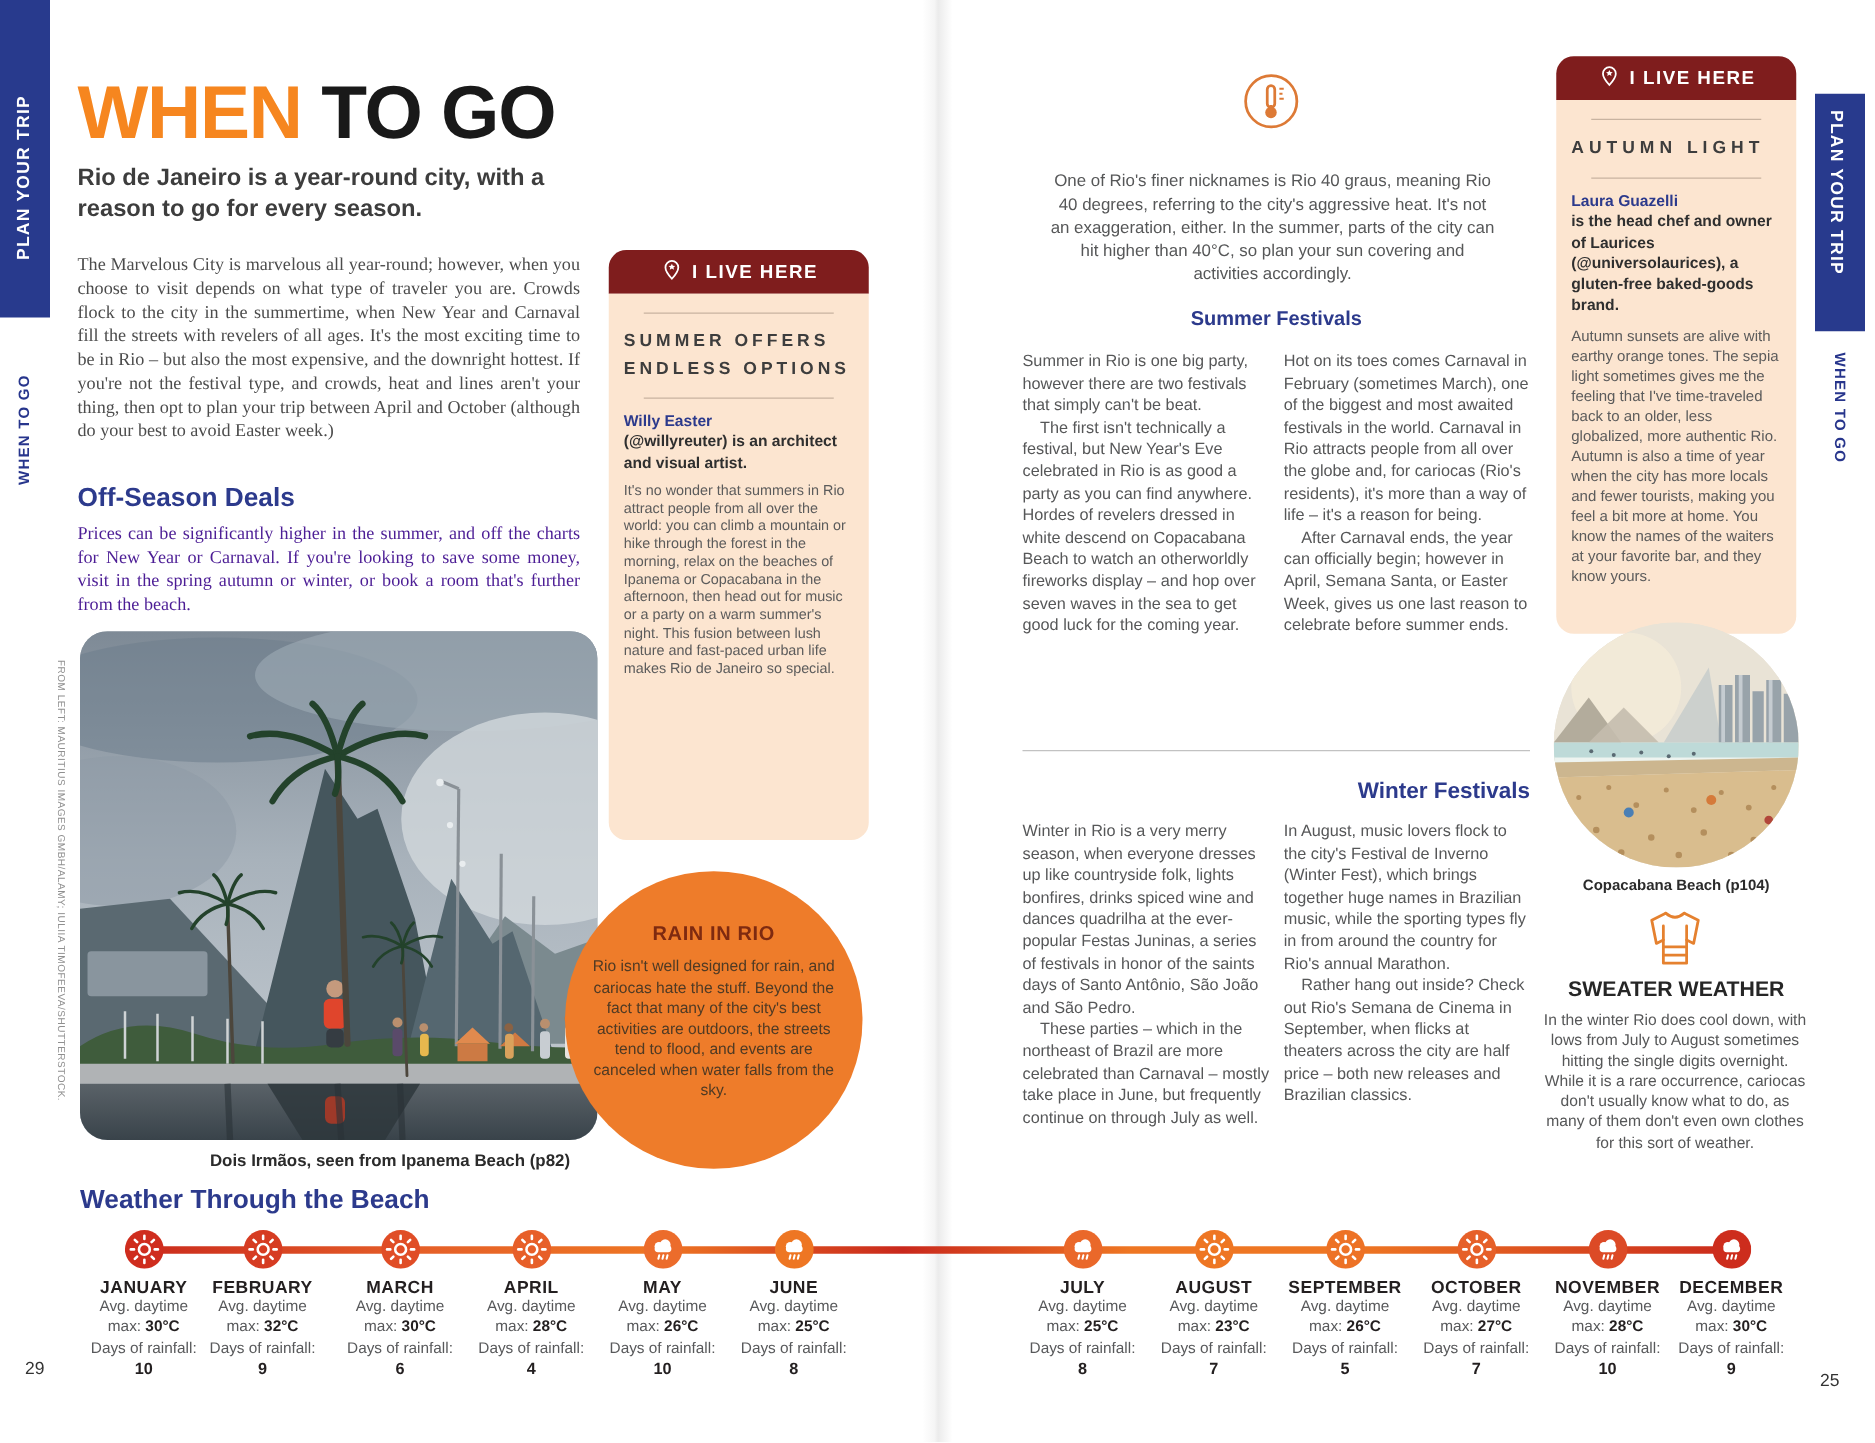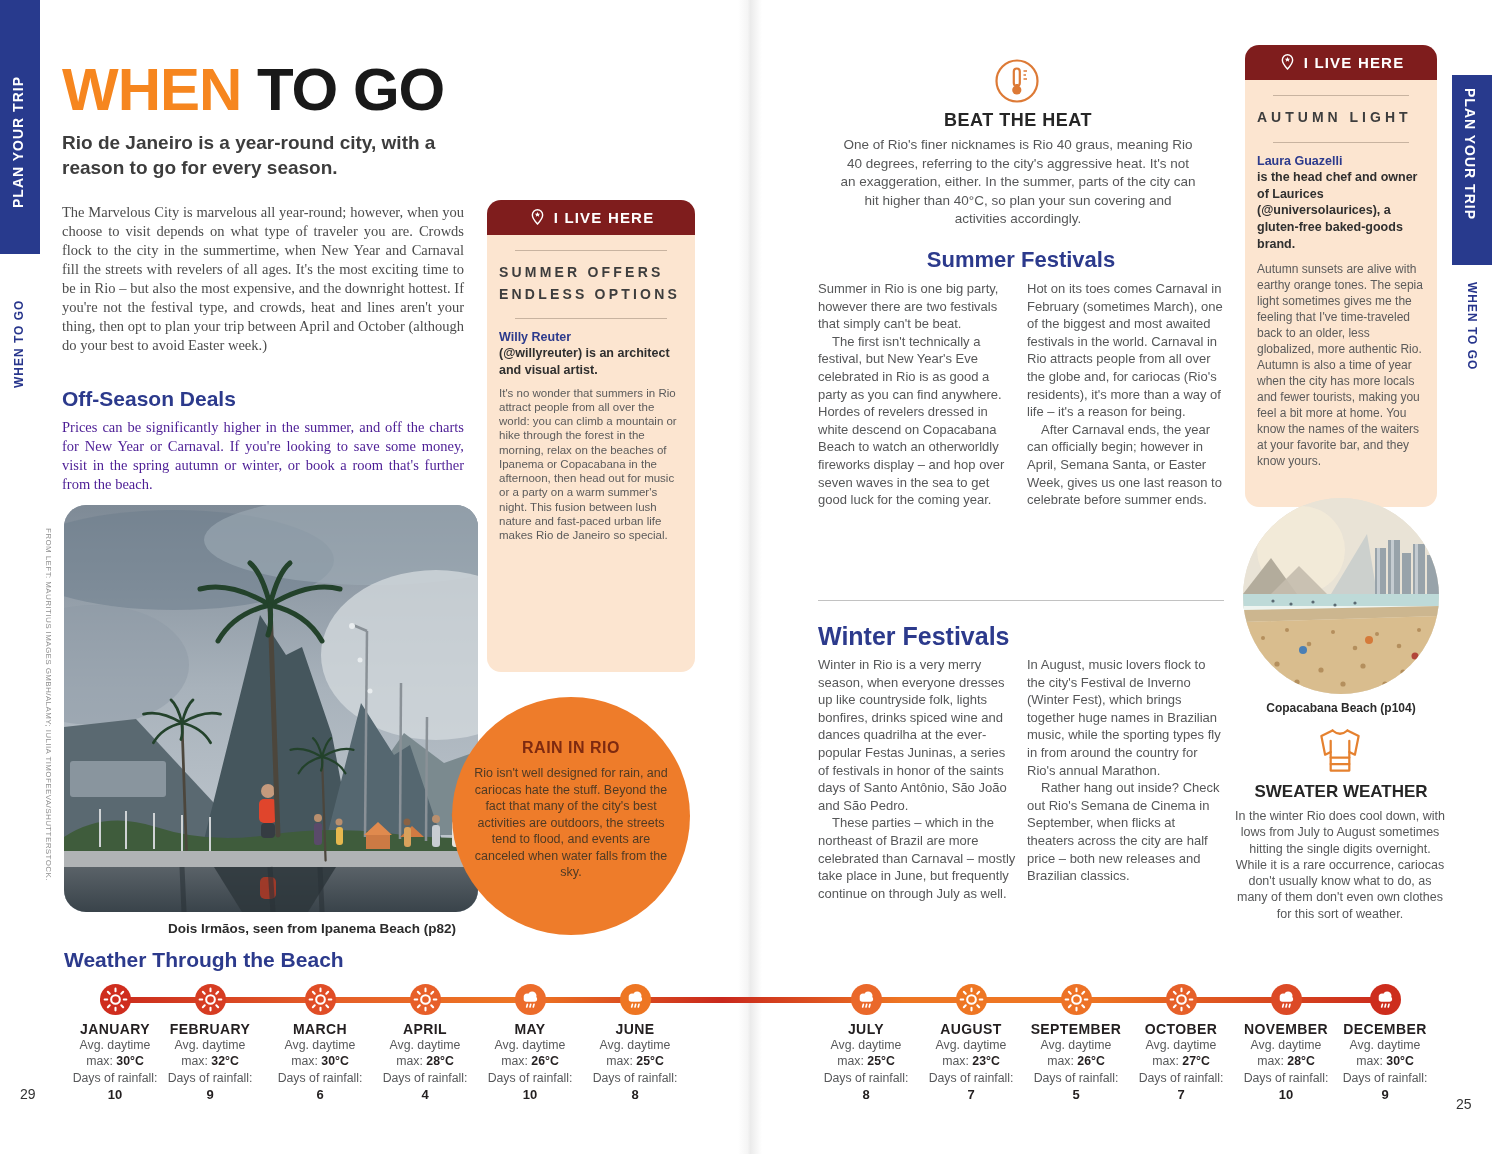--- a/index.html
+++ b/index.html
@@ -49,27 +49,27 @@
 
   
   .rain-circle { position:absolute; left:452px; top:697px; width:238px; height:238px; border-radius:50%; background:#ee7c2a; text-align:center; }
   .rain-h { margin-top:42px; font-size:16px; font-weight:bold; letter-spacing:.5px; color:#7e2a10; }
   .rain-p { margin:8px auto 0; width:196px; font-size:12.5px; line-height:16.5px; color:#4f3a24; }
 
   
   .thermo { position:absolute; left:993px; top:57px; width:48px; height:48px; }
   .bth-h { position:absolute; left:838px; top:110px; width:360px; text-align:center; font-size:18px; font-weight:bold; letter-spacing:.5px; color:#262626; }
   .bth-p { position:absolute; left:838px; top:136px; width:360px; text-align:center; font-size:13.5px; line-height:18.5px; color:#565758; }
-  .sf-h { position:absolute; left:818px; top:247px; width:406px; text-align:center; font-size:22px; }
+  .sf-h { position:absolute; left:818px; top:247px; width:406px; text-align:center; font-size:16px; }
   .col { position:absolute; width:198px; font-size:13px; line-height:17.6px; color:#565758; }
   .col p + p { text-indent:14px; }
   .sf-c1 { left:818px; top:280px; }
   .sf-c2 { left:1027px; top:280px; }
   .mid-rule { position:absolute; left:818px; top:600px; width:406px; height:1px; background:#c2c2c2; }
-  .wf-h { position:absolute; left:818px; top:622px; width:406px; text-align:left; font-size:25px; }
+  .wf-h { position:absolute; left:818px; top:622px; width:406px; text-align:right; font-size:18px; }
   .wf-c1 { left:818px; top:656px; }
   .wf-c2 { left:1027px; top:656px; }
 
   
   .copa { position:absolute; left:1243px; top:498px; width:196px; height:196px; border-radius:50%; overflow:hidden; background:#e9e3d6; }
   .copa-caption { position:absolute; left:1233px; top:701px; width:216px; text-align:center; font-size:12px; font-weight:bold; color:#2b2b2b; }
   .sweater { position:absolute; left:1310px; top:724px; width:60px; height:54px; }
   .sw-h { position:absolute; left:1233px; top:782px; width:216px; text-align:center; font-size:17px; font-weight:bold; color:#262626; }
   .sw-p { position:absolute; left:1234px; top:808px; width:212px; text-align:center; font-size:12.5px; line-height:16.3px; color:#565758; }
 
@@ -203,21 +203,21 @@
           <path d="M12 21.5 C8.2 17.2 5.5 13.6 5.5 10 a6.5 6.5 0 0 1 13 0 c0 3.6 -2.7 7.2 -6.5 11.5 Z"></path>
           <path fill="#fff" stroke="none" d="M12 6.3 l1.05 2.1 2.35 .2 -1.8 1.55 .55 2.3 -2.15 -1.3 -2.15 1.3 .55 -2.3 -1.8 -1.55 2.35 -.2 Z"></path>
         </svg>
       </span>
       <span>I LIVE HERE</span>
     </div>
     <div class="ilh-body">
       <div class="rule"></div>
       <div class="ilh-title">SUMMER OFFERS ENDLESS OPTIONS</div>
       <div class="rule"></div>
-      <div class="ilh-name">Willy Reuter</div>
+      <div class="ilh-name">Willy Easter</div>
       <div class="ilh-role">(@willyreuter) is an architect and visual artist.</div>
       <div class="ilh-text">It's no wonder that summers in Rio attract people from all over the world: you can climb a mountain or hike through the forest in the morning, relax on the beaches of Ipanema or Copacabana in the afternoon, then head out for music or a party on a warm summer's night. This fusion between lush nature and fast-paced urban life makes Rio de Janeiro so special.</div>
     </div>
   </div>
 
   <div class="rain-circle">
     <div class="rain-h">RAIN IN RIO</div>
     <div class="rain-p">Rio isn't well designed for rain, and cariocas hate the stuff. Beyond the fact that many of the city's best activities are outdoors, the streets tend to flood, and events are canceled when water falls from the sky.</div>
   </div>
 
@@ -229,21 +229,20 @@
       <rect x="20.8" y="11.5" width="6" height="17.5" rx="3"></rect>
       <circle cx="23.8" cy="33" r="4.6" fill="#dd7a36" stroke="none"></circle>
       <line x1="23.8" y1="27" x2="23.8" y2="33" stroke-width="2.6"></line>
       <g stroke-width="1.5">
           <line x1="30.5" y1="14" x2="34" y2="14"></line>
           <line x1="30.5" y1="18" x2="33" y2="18"></line>
           <line x1="30.5" y1="22" x2="34" y2="22"></line>
         </g>
     </svg>
   </div>
-  <div class="bth-h">BEAT THE HEAT</div>
   <div class="bth-p">One of Rio's finer nicknames is Rio 40 graus, meaning Rio 40 degrees, referring to the city's aggressive heat. It's not an exaggeration, either. In the summer, parts of the city can hit higher than 40°C, so plan your sun covering and activities accordingly.</div>
 
   <h2 class="h-blue sf-h">Summer Festivals</h2>
   <div class="col sf-c1">
     <p>Summer in Rio is one big party, however there are two festivals that simply can't be beat.</p>
     <p>The first isn't technically a festival, but New Year's Eve celebrated in Rio is as good a party as you can find anywhere. Hordes of revelers dressed in white descend on Copacabana Beach to watch an otherworldly fireworks display – and hop over seven waves in the sea to get good luck for the coming year.</p>
   </div>
   <div class="col sf-c2">
     <p>Hot on its toes comes Carnaval in February (sometimes March), one of the biggest and most awaited festivals in the world. Carnaval in Rio attracts people from all over the globe and, for cariocas (Rio's residents), it's more than a way of life – it's a reason for being.</p>
     <p>After Carnaval ends, the year can officially begin; however in April, Semana Santa, or Easter Week, gives us one last reason to celebrate before summer ends.</p>

